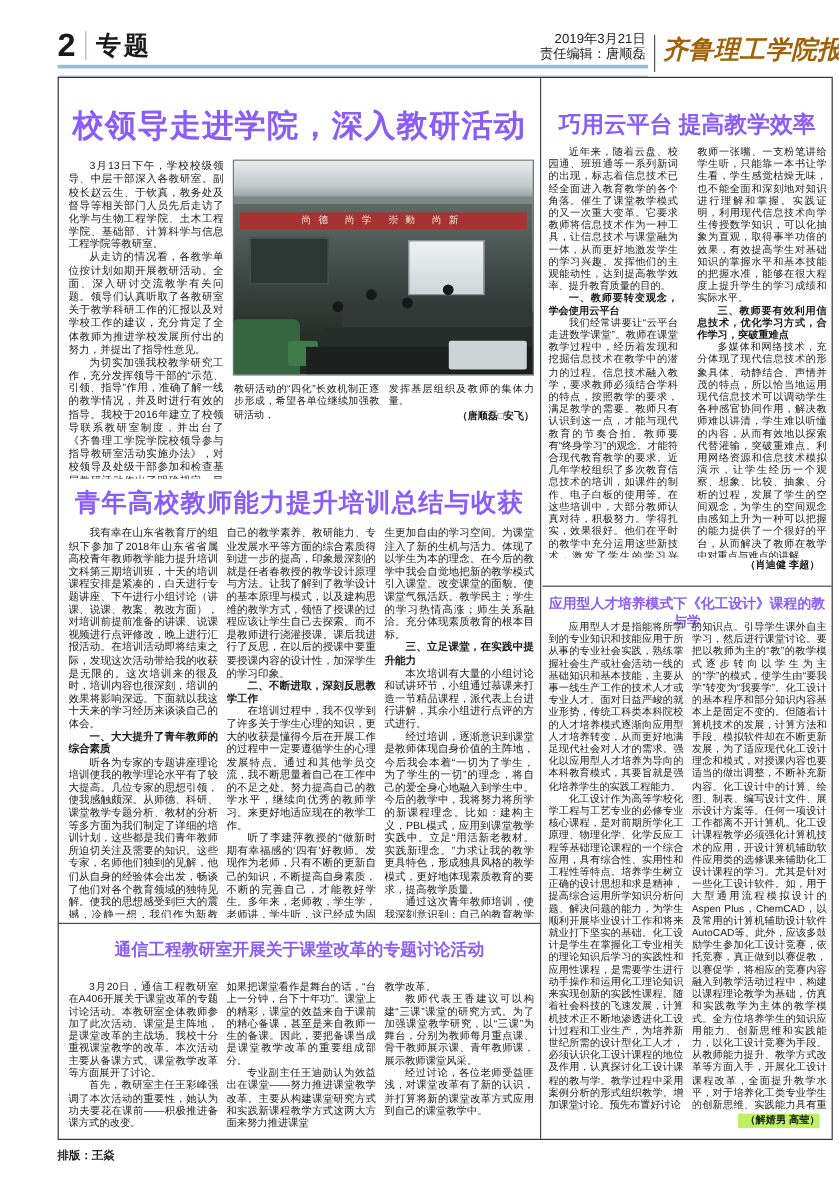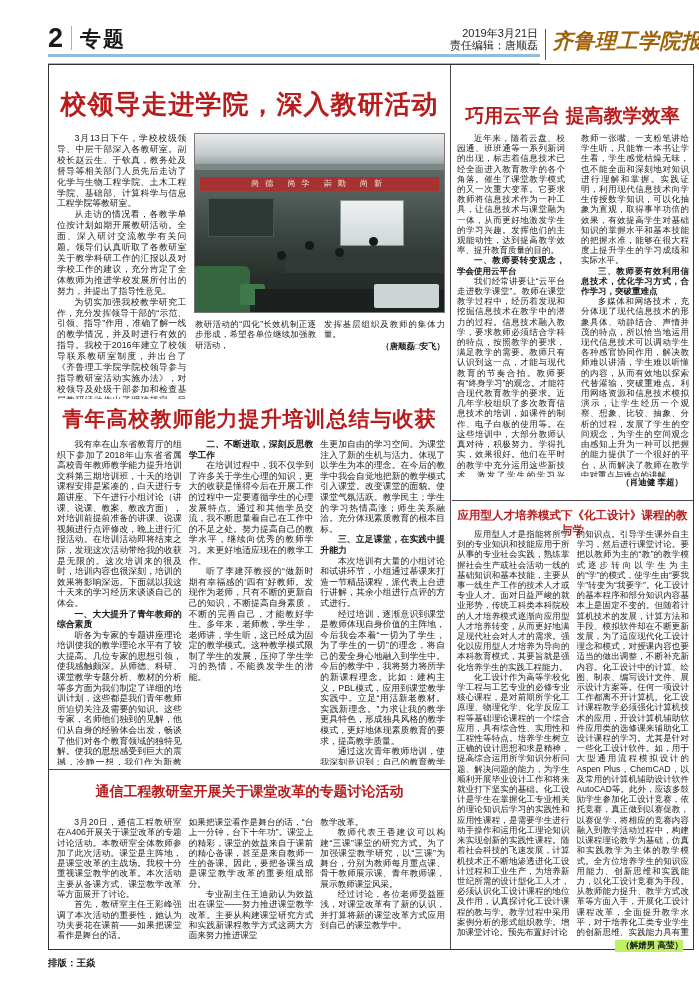--- a/index.html
+++ b/index.html
@@ -13,26 +13,26 @@
   .section{font-size:21px;font-weight:bold;line-height:26px;letter-spacing:2px;}
   .hdr-rule{position:absolute;left:48px;top:54px;width:492px;height:6px;border-top:3px solid #92bcdc;border-bottom:1px solid #92bcdc;}
   .hdr-date{position:absolute;left:420px;top:27px;width:118px;text-align:right;font-size:11px;line-height:12px;color:#222;}
   .hdr-div2{position:absolute;left:545px;top:29px;height:31px;border-left:1px solid #555;}
   .masthead{position:absolute;left:552px;top:24px;width:146px;font-family:"DejaVu Serif",serif;font-style:italic;font-weight:bold;font-size:21px;line-height:34px;color:#a16207;letter-spacing:0.5px;white-space:nowrap;}
 
   
   .frame{position:absolute;left:48px;top:64px;width:644px;height:884px;border:1.5px solid #333;background:#fff;}
   .vdiv{position:absolute;left:401px;top:0;height:100%;border-left:1px solid #4a4a4a;}
   .lreg{position:absolute;left:0;top:0;width:401px;height:100%;}
-  .rreg{position:absolute;left:403px;top:12px;width:241px;height:100%;}
+  .rreg{position:absolute;left:403px;top:0;width:241px;height:100%;}
   .hdivL{position:absolute;left:0;top:704px;width:401px;border-top:1px solid #4a4a4a;}
   .hdivR{position:absolute;left:0;top:423px;width:241px;border-top:1px solid #4a4a4a;}
 
   
-  .atitle{font-weight:bold;text-align:center;color:#b91c1c;}
+  .atitle{font-weight:bold;text-align:center;color:#8b5cf6;}
   .cols{display:flex;gap:7px;text-align:justify;}
   .col{flex:1;overflow:hidden;}
   .para{margin:0;text-indent:2em;}
   .sub{font-weight:bold;}
   .noind{text-indent:0;}
   .byline{text-align:right;text-indent:0;font-weight:bold;margin-top:16px;}
 
   
   .a1-title{position:absolute;left:0;top:22px;width:100%;font-size:26px;letter-spacing:1px;}
   .a1-body{position:absolute;left:8px;top:68px;width:388px;display:flex;}
@@ -132,40 +132,41 @@
     </div>
 
     <div class="atitle a2-title">青年高校教师能力提升培训总结与收获</div>
     <div class="cols a2-cols">
       <div class="col">
           <p class="para">我有幸在山东省教育厅的组织下参加了2018年山东省省属高校青年教师教学能力提升培训文科第三期培训班，十天的培训课程安排是紧凑的，白天进行专题讲座、下午进行小组讨论（讲课、说课、教案、教改方面），对培训前提前准备的讲课、说课视频进行点评修改，晚上进行汇报活动。在培训活动即将结束之际，发现这次活动带给我的收获是无限的。这次培训来的很及时，培训内容也很深刻，培训的效果将影响深远。下面就以我这十天来的学习经历来谈谈自己的体会。</p>
           <p class="para sub">一、大大提升了青年教师的综合素质</p>
           <p class="para">听各为专家的专题讲座理论培训使我的教学理论水平有了较大提高。几位专家的思想引领，使我感触颇深。从师德、科研、课堂教学专题分析、教材的分析等多方面为我们制定了详细的培训计划，这些都是我们青年教师所迫切关注及需要的知识。这些专家，名师他们独到的见解，他们从自身的经验体会出发，畅谈了他们对各个教育领域的独特见解。使我的思想感受到巨大的震撼，冷静一想，我们作为新教师，平时想到问题确实太少了。</p>
         </div>
       <div class="col">
+          <p class="para noind">自己的教学素养、教研能力、专业发展水平等方面的综合素质得到进一步的提高，印象最深刻的就是任者春教授的教学设计原理与方法。让我了解到了教学设计的基本原理与模式，以及建构思维的教学方式，领悟了授课的过程应该让学生自己去探索。而不是教师进行浇灌授课。课后我进行了反思，在以后的授课中要重要授课内容的设计性，加深学生的学习印象。</p>
           <p class="para sub">二、不断进取，深刻反思教学工作</p>
           <p class="para">在培训过程中，我不仅学到了许多关于学生心理的知识，更大的收获是懂得今后在开展工作的过程中一定要遵循学生的心理发展特点。通过和其他学员交流，我不断思量着自己在工作中的不足之处。努力提高自己的教学水平，继续向优秀的教师学习。来更好地适应现在的教学工作。</p>
           <p class="para">听了李建萍教授的“做新时期有幸福感的‘四有’好教师。发现作为老师，只有不断的更新自己的知识，不断提高自身素质，不断的完善自己，才能教好学生。多年来，老师教，学生学，老师讲，学生听，这已经成为固定的教学模式。这种教学模式限制了学生的发展，压抑了学生学习的热情，不能换发学生的潜能。</p>
         </div>
       <div class="col">
           <p class="para noind">生更加自由的学习空间。为课堂注入了新的生机与活力。体现了以学生为本的理念。在今后的教学中我会自觉地把新的教学模式引入课堂。改变课堂的面貌。使课堂气氛活跃。教学民主；学生的学习热情高涨；师生关系融洽。充分体现素质教育的根本目标。</p>
           <p class="para sub">三、立足课堂，在实践中提升能力</p>
           <p class="para">本次培训有大量的小组讨论和试讲环节，小组通过慕课来打造一节精品课程，派代表上台进行讲解，其余小组进行点评的方式进行。</p>
           <p class="para">经过培训，逐渐意识到课堂是教师体现自身价值的主阵地，今后我会本着“一切为了学生，为了学生的一切”的理念，将自己的爱全身心地融入到学生中。今后的教学中，我将努力将所学的新课程理念。比如：建构主义，PBL模式，应用到课堂教学实践中。立足“用活新老教材。实践新理念。”力求让我的教学更具特色，形成独具风格的教学模式，更好地体现素质教育的要求，提高教学质量。</p>
           <p class="para">通过这次青年教师培训，使我深刻意识到：自己的教育教学业务知识和能力还非常欠缺。教学理念也比较陈旧。在今后的教学中，我将立足实际，继续运用超星教育网络资源，加强理论学习，转变教育教学观念。积极实践新课改。不断地提高自身的价值，为教育事业做出自己应尽的义务。</p>
         </div>
     </div>
 
     <div class="hdivL"></div>
 
     <div class="atitle a5-title">通信工程教研室开展关于课堂改革的专题讨论活动</div>
     <div class="cols a5-cols">
       <div class="col">
           <p class="para">3月20日，通信工程教研室在A406开展关于课堂改革的专题讨论活动。本教研室全体教师参加了此次活动。课堂是主阵地，是课堂改革的主战场。我校十分重视课堂教学的改革。本次活动主要从备课方式、课堂教学改革等方面展开了讨论。</p>
-          <p class="para">首先，教研室主任王彩峰强调了本次活动的重要性，她认为功夫要花在课前——如果把课堂看作是舞台的话。</p>
+          <p class="para">首先，教研室主任王彩峰强调了本次活动的重要性，她认为功夫要花在课前——积极推进备课方式的改变。</p>
         </div>
       <div class="col">
           <p class="para noind">如果把课堂看作是舞台的话，“台上一分钟，台下十年功”。课堂上的精彩，课堂的效益来自于课前的精心备课，甚至是来自教师一生的备课。因此，要把备课当成是课堂教学改革的重要组成部分。</p>
           <p class="para">专业副主任王迪勋认为效益出在课堂——努力推进课堂教学改革。主要从构建课堂研究方式和实践新课程教学方式这两大方面来努力推进课堂</p>
         </div>
       <div class="col">
           <p class="para noind">教学改革。</p>
           <p class="para">教师代表王香建议可以构建“三课”课堂的研究方式。为了加强课堂教学研究，以“三课”为舞台，分别为教师每月重点课、骨干教师展示课、青年教师课，展示教师课堂风采。</p>
           <p class="para">经过讨论，各位老师受益匪浅，对课堂改革有了新的认识，并打算将新的课堂改革方式应用到自己的课堂教学中。</p>
           <p class="para byline">（黄明键□王彩峰）</p>

